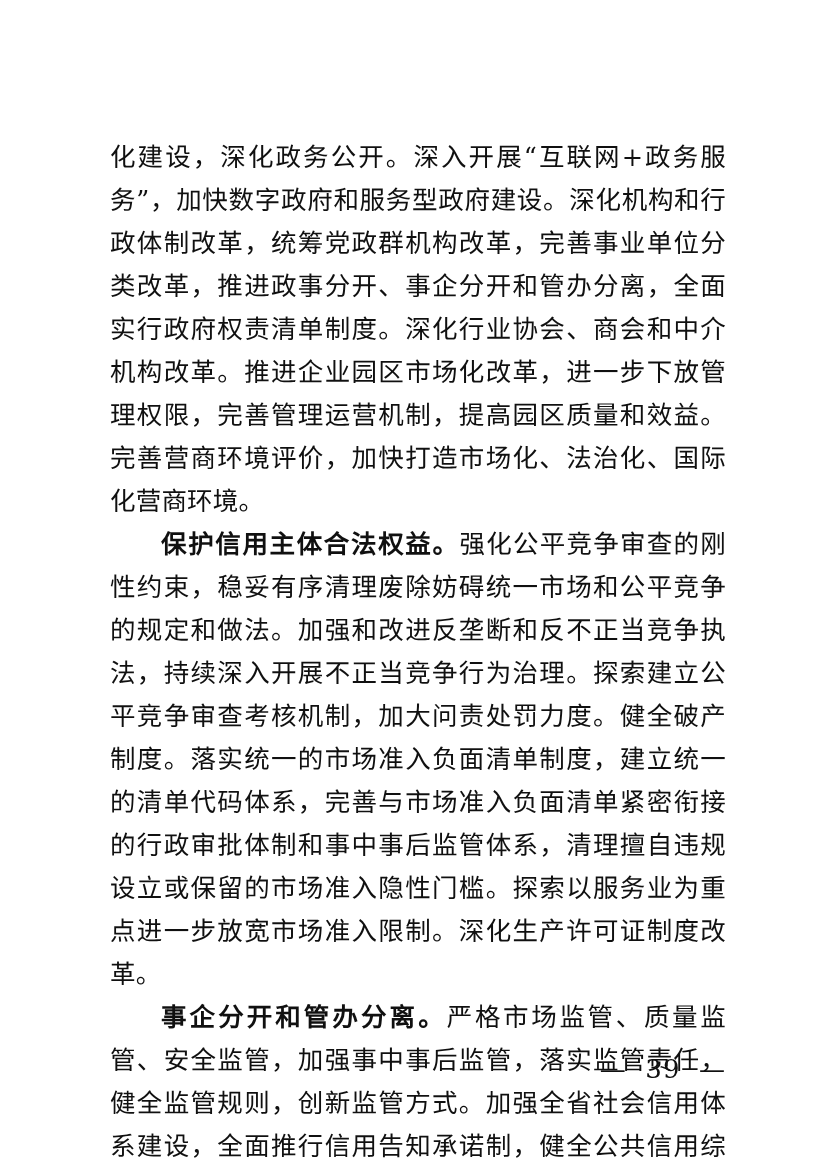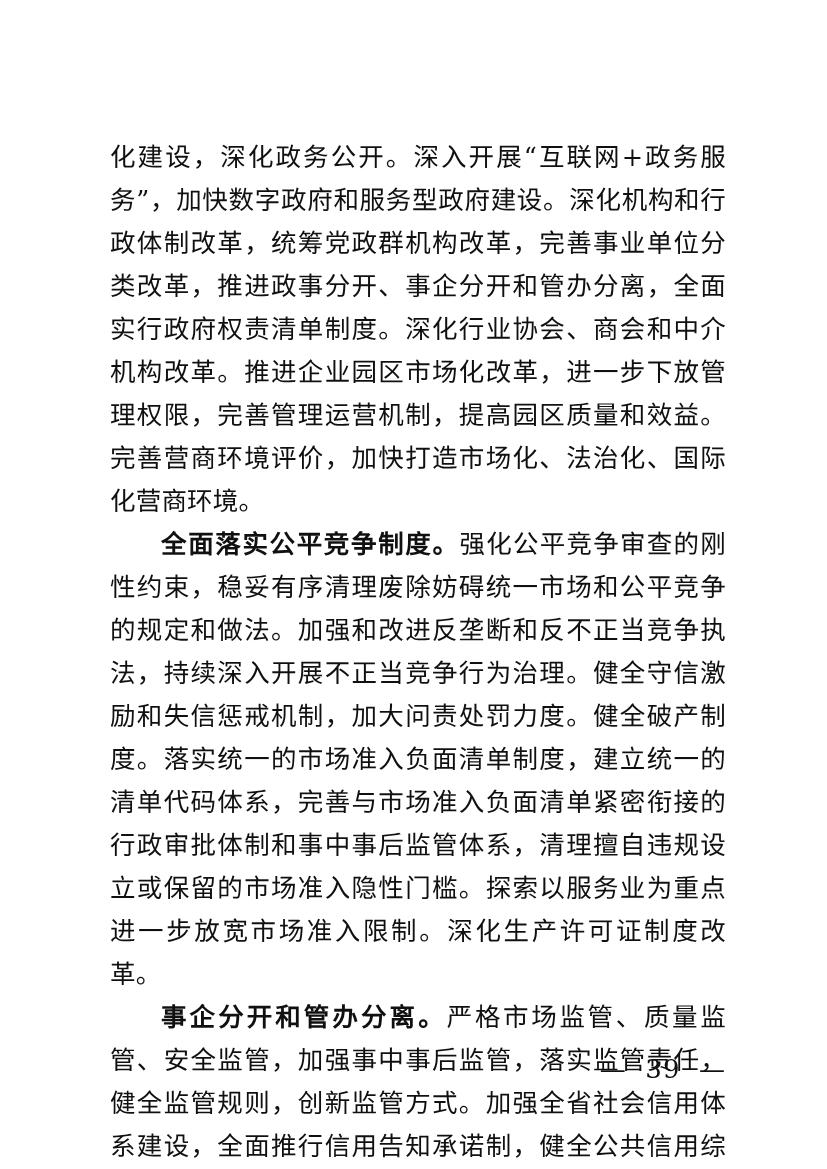--- a/index.html
+++ b/index.html
@@ -72,21 +72,21 @@
 </style>
 </head>
 <body>
 
 <div class="page">
 
   <div class="text-column">
 
     <p class="para"><span>化建设，深化政务公开。深入开展“互联网+政务服务”，加快数字政府和服务型政府建设。深化机构和行政体制改革，统筹党政群机构改革，完善事业单位分类改革，推进政事分开、事企分开和管办分离，全面实行政府权责清单制度。深化行业协会、商会和中介机构改革。推进企业园区市场化改革，进一步下放管理权限，完善管理运营机制，提高园区质量和效益。完善营商环境评价，加快打造市场化、法治化、国际化营商环境。</span></p>
 
-    <p class="para indented"><span class="lead">全面落实公平竞争制度。</span><span>强化公平竞争审查的刚性约束，稳妥有序清理废除妨碍统一市场和公平竞争的规定和做法。加强和改进反垄断和反不正当竞争执法，持续深入开展不正当竞争行为治理。健全守信激励和失信惩戒机制，加大问责处罚力度。健全破产制度。落实统一的市场准入负面清单制度，建立统一的清单代码体系，完善与市场准入负面清单紧密衔接的行政审批体制和事中事后监管体系，清理擅自违规设立或保留的市场准入隐性门槛。探索以服务业为重点进一步放宽市场准入限制。深化生产许可证制度改革。</span></p>
+    <p class="para indented"><span class="lead">保护信用主体合法权益。</span><span>强化公平竞争审查的刚性约束，稳妥有序清理废除妨碍统一市场和公平竞争的规定和做法。加强和改进反垄断和反不正当竞争执法，持续深入开展不正当竞争行为治理。探索建立公平竞争审查考核机制，加大问责处罚力度。健全破产制度。落实统一的市场准入负面清单制度，建立统一的清单代码体系，完善与市场准入负面清单紧密衔接的行政审批体制和事中事后监管体系，清理擅自违规设立或保留的市场准入隐性门槛。探索以服务业为重点进一步放宽市场准入限制。深化生产许可证制度改革。</span></p>
 
     <p class="para indented"><span class="lead">事企分开和管办分离。</span><span>严格市场监管、质量监管、安全监管，加强事中事后监管，落实监管责任，健全监管规则，创新监管方式。加强全省社会信用体系建设，全面推行信用告知承诺制，健全公共信用综合评价体系，实施信用分类分级监管，健全守信激励和失信惩戒机制，完善信用修复机制，保护信用主体合法权益，构建以信用为基础的新型监管机制。建立政务诚信监</span></p>
 
   </div>
 
   <div class="footer">
     <span class="pagenum-inner">—  39  —</span>
   </div>
 
 </div>

